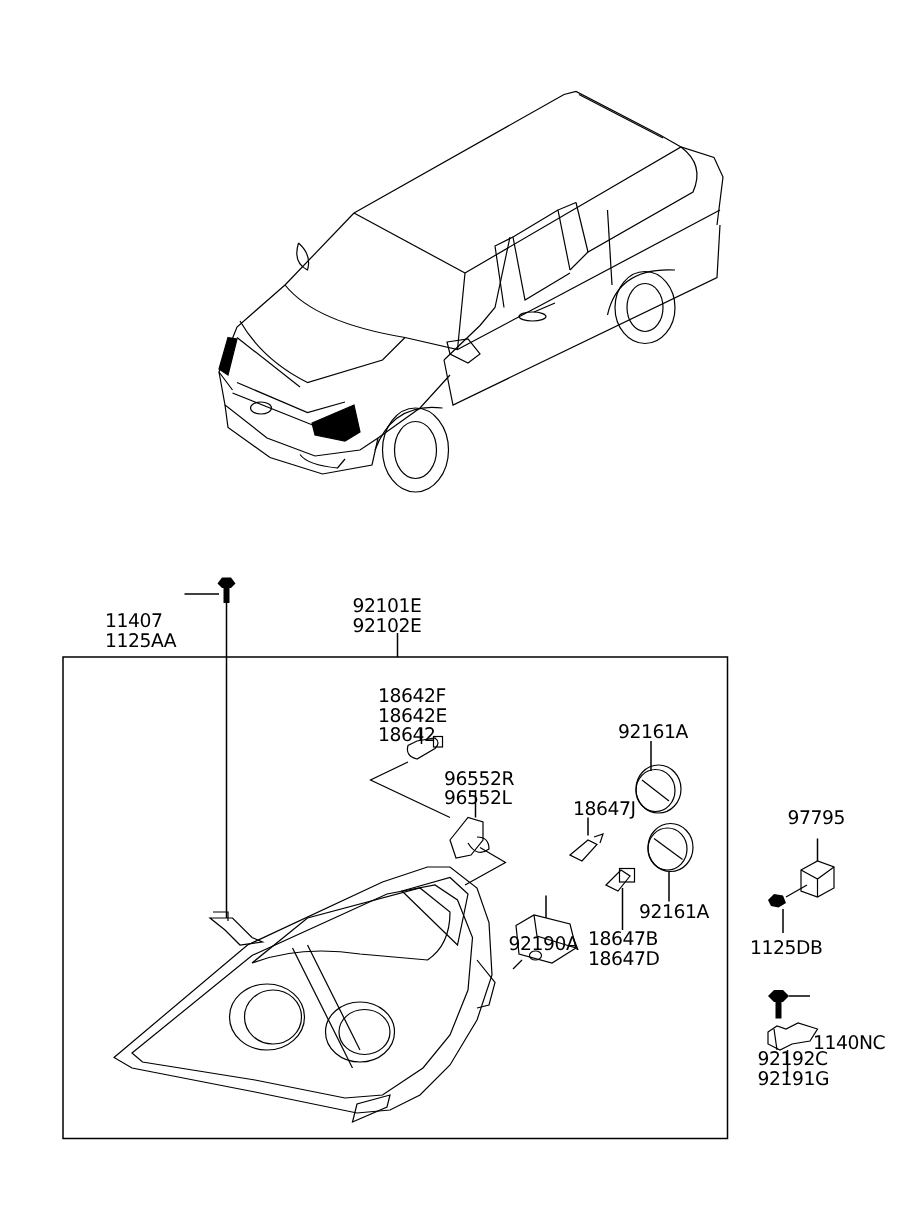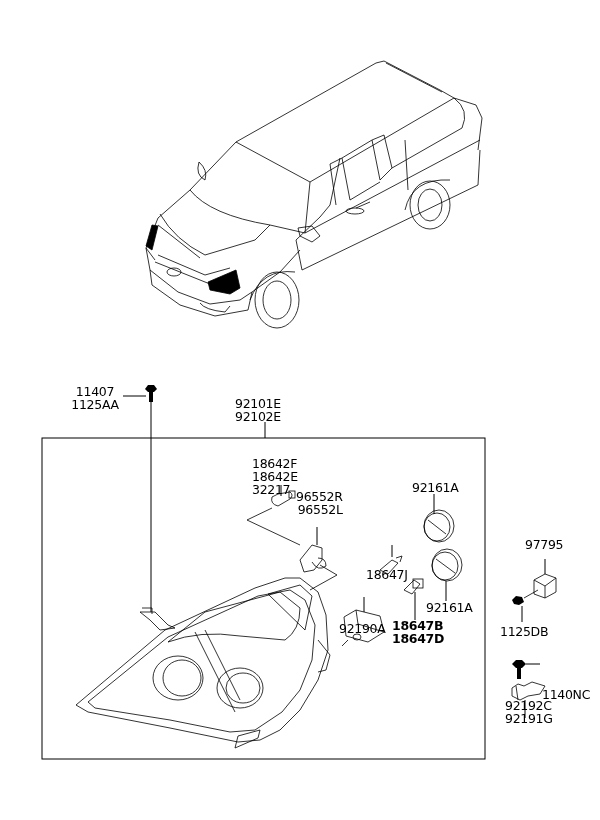--- a/index.html
+++ b/index.html
@@ -1,19 +1,19 @@
 <!DOCTYPE html>
 <html><head>
 <meta charset="utf-8">
 <style>
   html, body { margin:0; padding:0; background:#ffffff; }
   body { width:600px; height:820px; position:relative; overflow:hidden; font-family:"DejaVu Sans", sans-serif; }
   svg { position:absolute; left:0; top:0; }
   .lbl { position:absolute; font-size:12.5px; line-height:13px; color:#000; white-space:nowrap; font-family:"DejaVu Sans", sans-serif; letter-spacing:-0.3px; }
-  .lbl.r { text-align:center; }
+  .lbl.r { text-align:left;margin-top:22px; }
   .lbl.c { }
   .ln { stroke:#000; stroke-width:1; fill:none; }
   .thin { stroke:#000; stroke-width:0.8; fill:none; }
 </style>
 </head>
 <body>
 
 <svg width="600" height="820" viewBox="0 0 600 820">
 
   <g class="thin">
@@ -178,41 +178,41 @@
 </div>
 
 <div class="lbl c" style="left:235px; top:397px; width:60px;">
   <div>92101E</div>
   <div>92102E</div>
 </div>
 
 <div class="lbl c" style="left:252px; top:457px; width:60px;">
   <div>18642F</div>
   <div>18642E</div>
-  <div>32217</div>
-</div>
-
-<div class="lbl" style="left:296px; top:490px;text-align:right;">
+  <div>18642</div>
+</div>
+
+<div class="lbl" style="left:296px; top:512px;">
   <div>96552R</div>
   <div>96552L</div>
 </div>
 
 <div class="lbl" style="left:412px; top:481px;">
   <div>92161A</div>
 </div>
 
-<div class="lbl" style="left:366px; top:532px;margin-top:36px;">
+<div class="lbl" style="left:382px; top:532px;">
   <div>18647J</div>
 </div>
 
 <div class="lbl" style="left:339px; top:584px;margin-top:38px;">
   <div>92190A</div>
 </div>
 
-<div class="lbl" style="left:392px; top:619px;font-weight:bold;">
+<div class="lbl" style="left:392px; top:619px;">
   <div>18647B</div>
   <div>18647D</div>
 </div>
 
 <div class="lbl" style="left:426px; top:601px;">
   <div>92161A</div>
 </div>
 
 <div class="lbl" style="left:525px; top:538px;">
   <div>97795</div>

